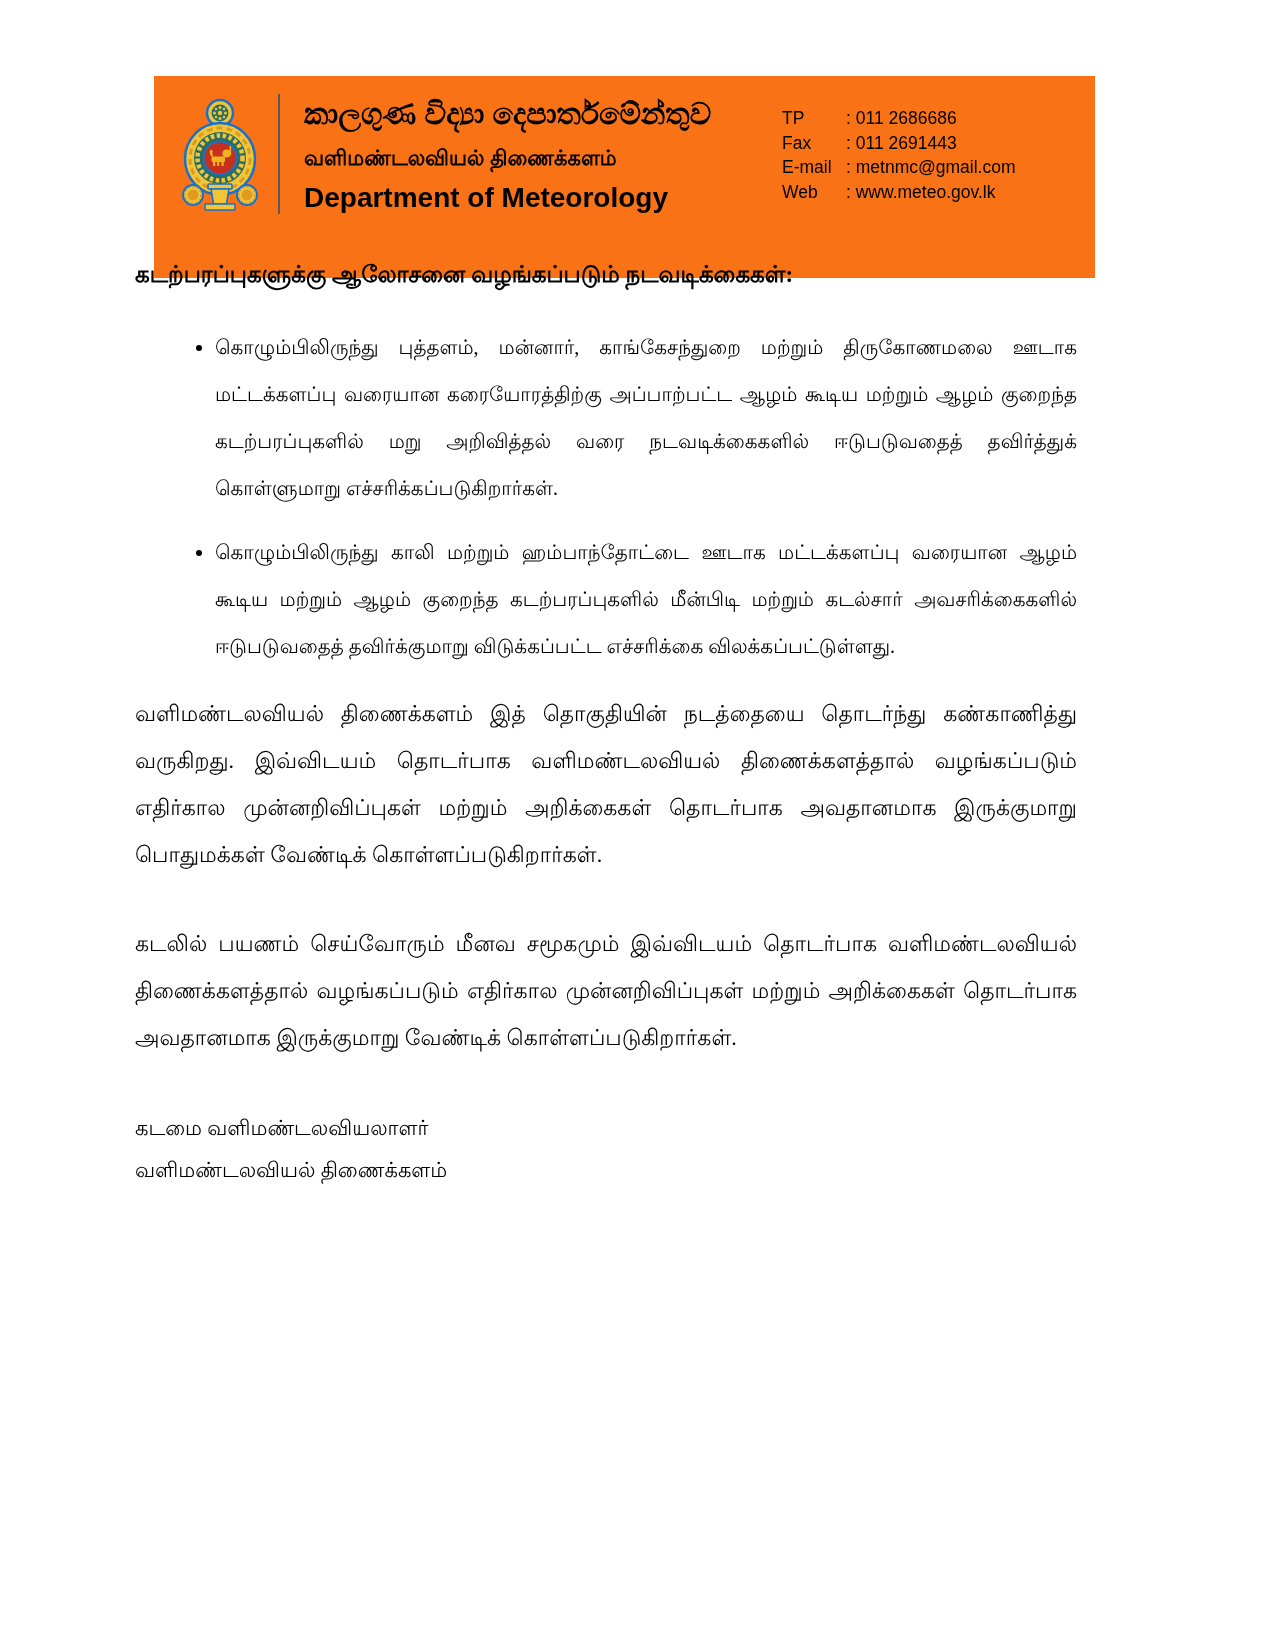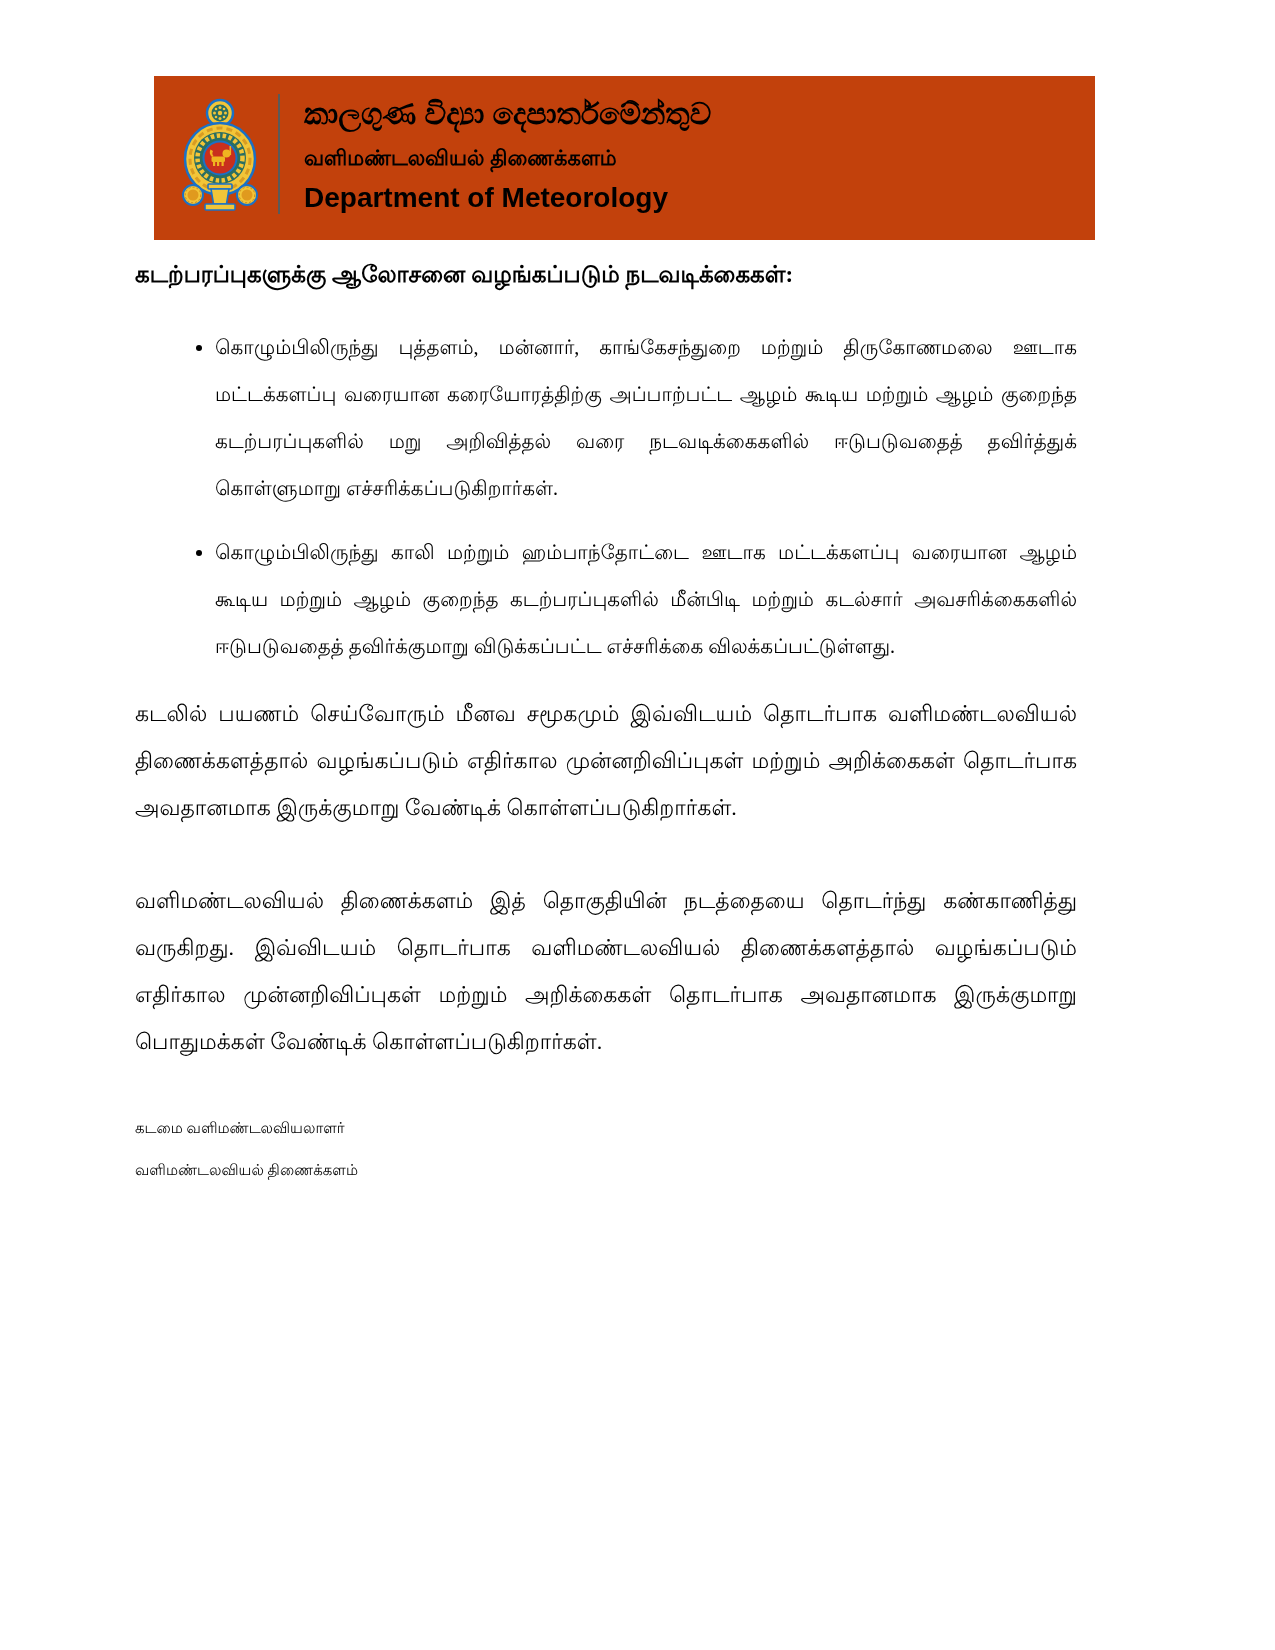--- a/index.html
+++ b/index.html
@@ -8,22 +8,22 @@
     width:1275px; height:1650px;
     background:#ffffff;
     font-family:"Liberation Sans","DejaVu Sans",sans-serif;
     color:#000000;
     overflow:hidden;
   }
 
   
   .letterhead {
     position:absolute; left:154px; top:76px;
-    width:941px; height:164px;
-    background:#c2410c;
+    width:941px; height:202px;
+    background:#f97316;
   }
   .emblem {
     position:absolute; left:24px; top:22px;
     width:84px; height:118px;
   }
   .lh-divider {
     position:absolute; left:124px; top:18px;
     width:2px; height:120px;
     background:#5a5a5a;
   }
@@ -59,21 +59,21 @@
     margin-bottom:17px;
     padding-left:0;
   }
   .body-para {
     font-size:22px; line-height:47px;
     text-align:justify;
     margin:0 0 46px 0;
   }
   .body-para.last { margin-bottom:42px; }
   .signature { margin-top:18px; }
-  .sig-line { font-size:15px; line-height:42px; }
+  .sig-line { font-size:21px; line-height:42px; }
   .phone-line { font-size:24px; line-height:40px; margin-top:8px;
     font-family:"Liberation Sans","DejaVu Sans",sans-serif; }
 </style>
 </head>
 <body>
 
 <div class="page">
 
   <header class="letterhead">
 
@@ -128,32 +128,50 @@
     </svg>
 
     <div class="lh-divider"></div>
 
     <div class="org-titles">
       <div class="org-sinhala">කාලගුණ විද්‍යා දෙපාර්තමේන්තුව</div>
       <div class="org-tamil">வளிமண்டலவியல் திணைக்களம்</div>
       <div class="org-english">Department of Meteorology</div>
     </div>
 
+    <div class="contacts">
+      <div class="contact-row">
+        <span class="contact-label">TP</span>
+        <span class="contact-value">: 011 2686686</span>
+      </div>
+      <div class="contact-row">
+        <span class="contact-label">Fax</span>
+        <span class="contact-value">: 011 2691443</span>
+      </div>
+      <div class="contact-row">
+        <span class="contact-label">E-mail</span>
+        <span class="contact-value">: metnmc@gmail.com</span>
+      </div>
+      <div class="contact-row">
+        <span class="contact-label">Web</span>
+        <span class="contact-value">: www.meteo.gov.lk</span>
+      </div>
+    </div>
   </header>
 
   <main class="content">
     <h1 class="doc-heading">கடற்பரப்புகளுக்கு ஆலோசனை வழங்கப்படும் நடவடிக்கைகள்:</h1>
 
     <ul class="advisory-list">
       <li>கொழும்பிலிருந்து புத்தளம், மன்னார், காங்கேசந்துறை மற்றும் திருகோணமலை ஊடாக மட்டக்களப்பு வரையான கரையோரத்திற்கு அப்பாற்பட்ட ஆழம் கூடிய மற்றும் ஆழம் குறைந்த கடற்பரப்புகளில் மறு அறிவித்தல் வரை நடவடிக்கைகளில் ஈடுபடுவதைத் தவிர்த்துக் கொள்ளுமாறு எச்சரிக்கப்படுகிறார்கள்.</li>
       <li>கொழும்பிலிருந்து காலி மற்றும் ஹம்பாந்தோட்டை ஊடாக மட்டக்களப்பு வரையான ஆழம் கூடிய மற்றும் ஆழம் குறைந்த கடற்பரப்புகளில் மீன்பிடி மற்றும் கடல்சார் அவசரிக்கைகளில் ஈடுபடுவதைத் தவிர்க்குமாறு விடுக்கப்பட்ட எச்சரிக்கை விலக்கப்பட்டுள்ளது.</li>
     </ul>
 
+    <p class="body-para last">வளிமண்டலவியல் திணைக்களம் இத் தொகுதியின் நடத்தையை தொடர்ந்து கண்காணித்து வருகிறது. இவ்விடயம் தொடர்பாக வளிமண்டலவியல் திணைக்களத்தால் வழங்கப்படும் எதிர்கால முன்னறிவிப்புகள் மற்றும் அறிக்கைகள் தொடர்பாக அவதானமாக இருக்குமாறு பொதுமக்கள் வேண்டிக் கொள்ளப்படுகிறார்கள்.</p>
     <p class="body-para">கடலில் பயணம் செய்வோரும் மீனவ சமூகமும் இவ்விடயம் தொடர்பாக வளிமண்டலவியல் திணைக்களத்தால் வழங்கப்படும் எதிர்கால முன்னறிவிப்புகள் மற்றும் அறிக்கைகள் தொடர்பாக அவதானமாக இருக்குமாறு வேண்டிக் கொள்ளப்படுகிறார்கள்.</p>
-    <p class="body-para last">வளிமண்டலவியல் திணைக்களம் இத் தொகுதியின் நடத்தையை தொடர்ந்து கண்காணித்து வருகிறது. இவ்விடயம் தொடர்பாக வளிமண்டலவியல் திணைக்களத்தால் வழங்கப்படும் எதிர்கால முன்னறிவிப்புகள் மற்றும் அறிக்கைகள் தொடர்பாக அவதானமாக இருக்குமாறு பொதுமக்கள் வேண்டிக் கொள்ளப்படுகிறார்கள்.</p>
 
     <div class="signature">
       <div class="sig-line">கடமை வளிமண்டலவியலாளர்</div>
       <div class="sig-line">வளிமண்டலவியல் திணைக்களம்</div>
     </div>
   </main>
 
 </div>
 
 </body></html>

